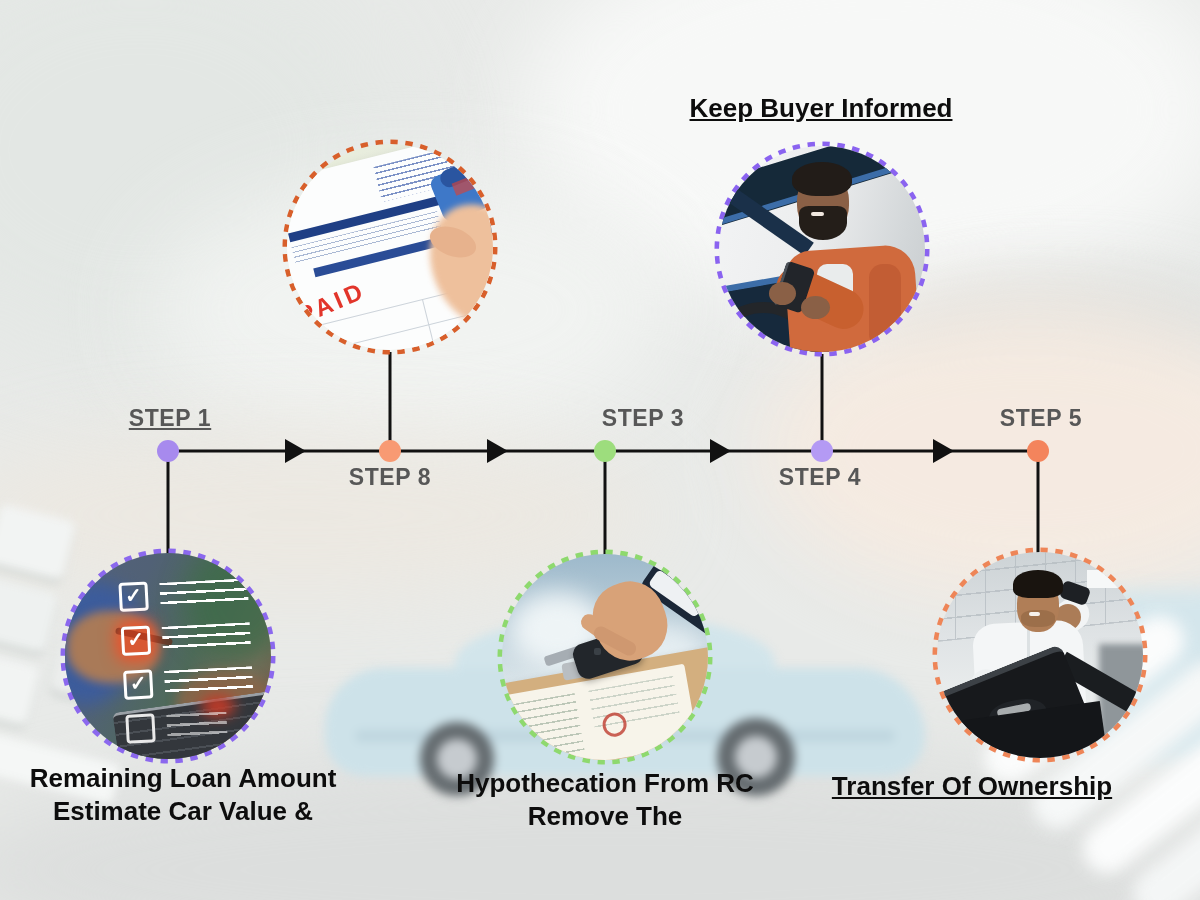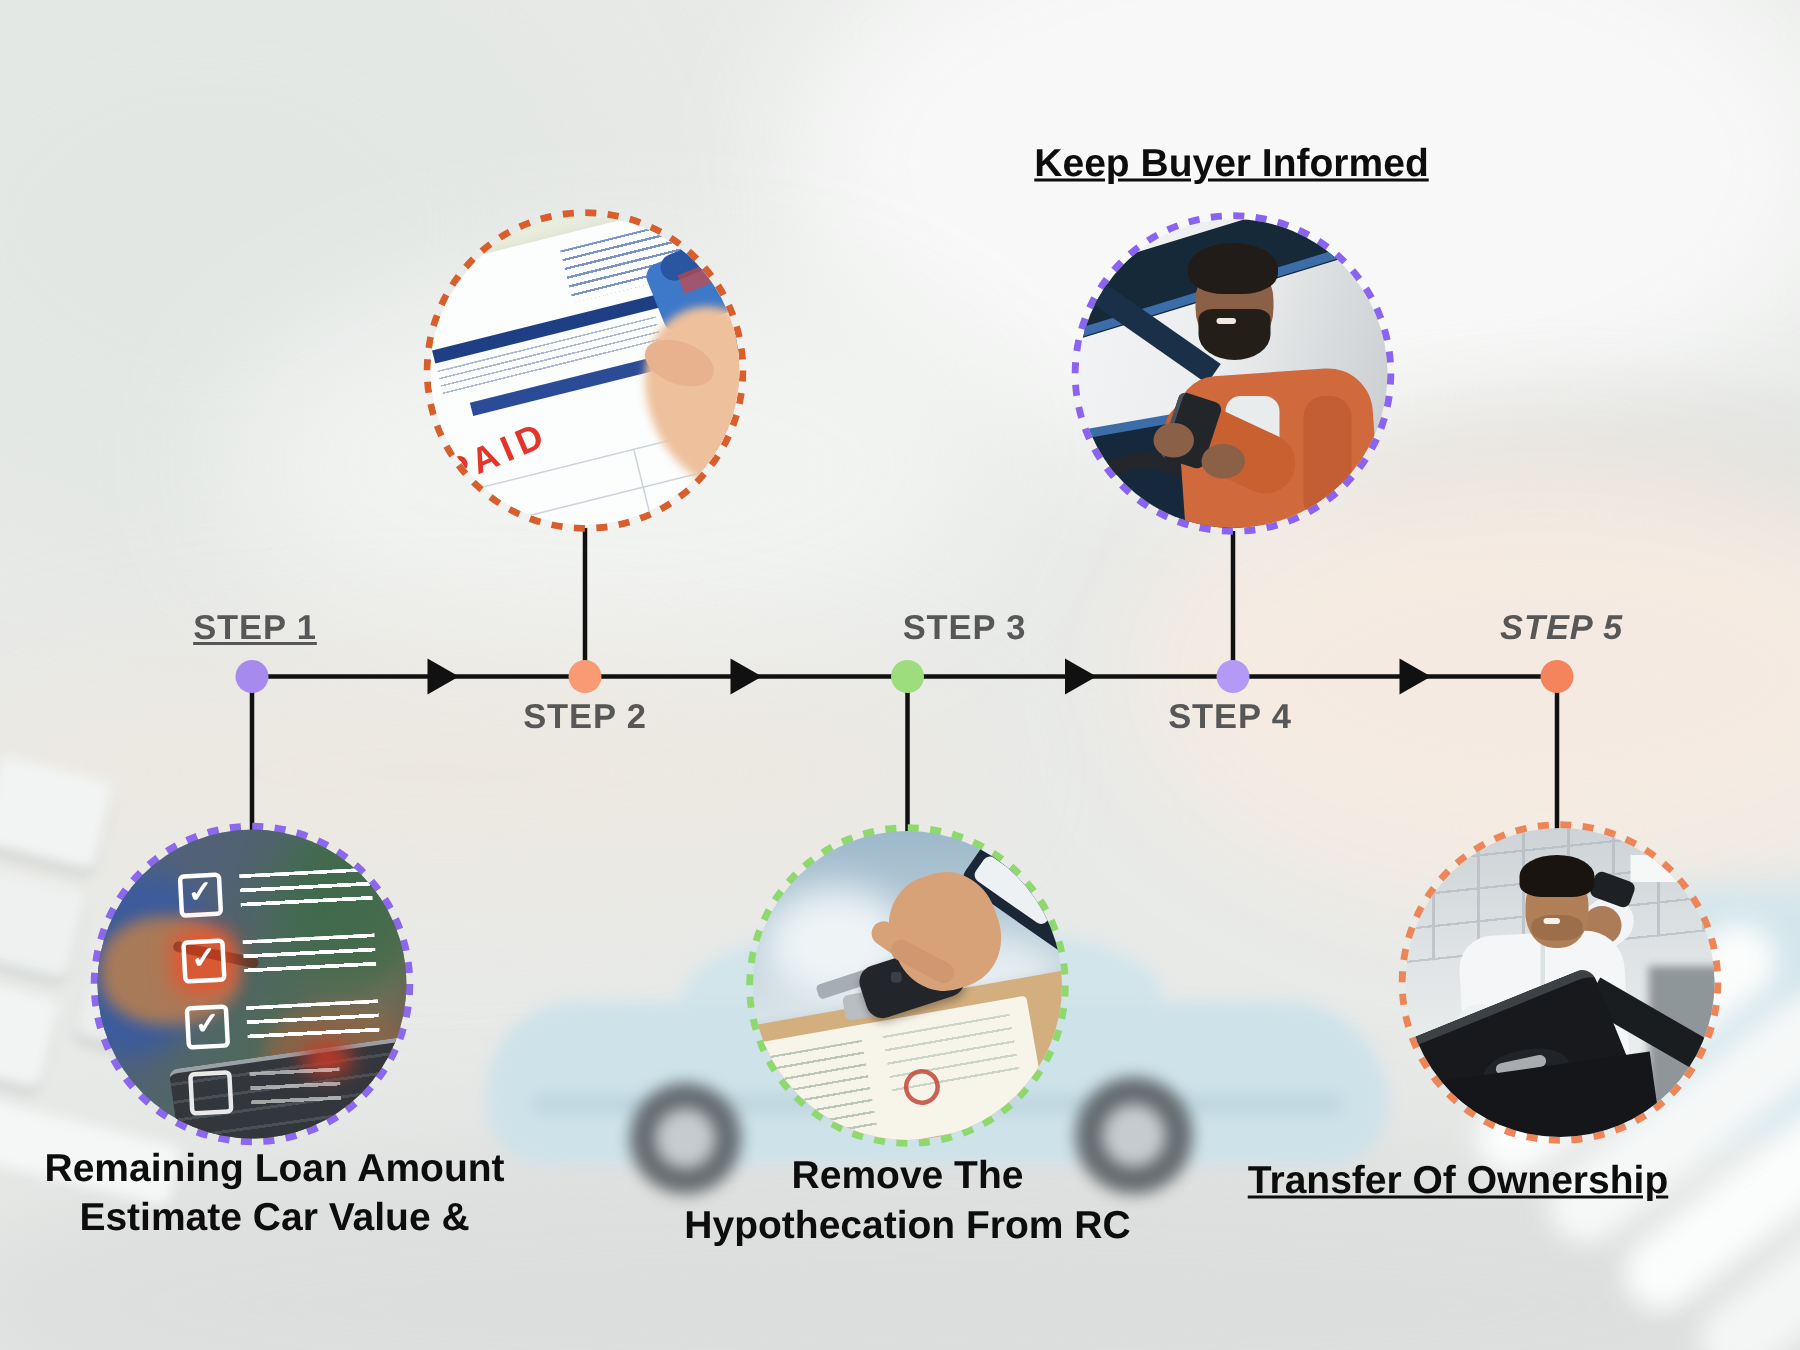--- a/index.html
+++ b/index.html
@@ -86,32 +86,32 @@
     <polygon points="710,439 731,451 710,463"></polygon>
     <polygon points="933,439 954,451 933,463"></polygon>
     <circle cx="168" cy="451" r="11" fill="#a78aee"></circle>
     <circle cx="390" cy="451" r="11" fill="#f89a73"></circle>
     <circle cx="605" cy="451" r="11" fill="#9ddd7d"></circle>
     <circle cx="822" cy="451" r="11" fill="#b49af4"></circle>
     <circle cx="1038" cy="451" r="11" fill="#f4845c"></circle>
   </svg>
 
   <div class="step-label" style="left:170px;top:405px;text-decoration:underline;">STEP 1</div>
-  <div class="step-label" style="left:390px;top:464px;">STEP 2</div>
+  <div class="step-label" style="left:390px;top:464px;">STEP 8</div>
   <div class="step-label" style="left:603px;top:405px;margin-left:40px;">STEP 3</div>
   <div class="step-label" style="left:820px;top:464px;">STEP 4</div>
-  <div class="step-label" style="left:1041px;top:405px;font-style:italic;">STEP 5</div>
+  <div class="step-label" style="left:1041px;top:405px;">STEP 5</div>
 
   <div class="node-title" style="left:183px;top:762px;">
     <span>Remaining Loan Amount</span>
     <span>Estimate Car Value &amp;</span>
   </div>
   <div class="node-title" style="left:605px;top:767px;">
+    <span>Hypothecation From RC</span>
     <span>Remove The</span>
-    <span>Hypothecation From RC</span>
   </div>
   <div class="node-title" style="left:821px;top:92px;text-decoration:underline;">
     <span>Keep Buyer Informed</span>
     <span></span>
   </div>
   <div class="node-title" style="left:972px;top:770px;text-decoration:underline;">
     <span>Transfer Of Ownership</span>
     <span></span>
   </div>
 

